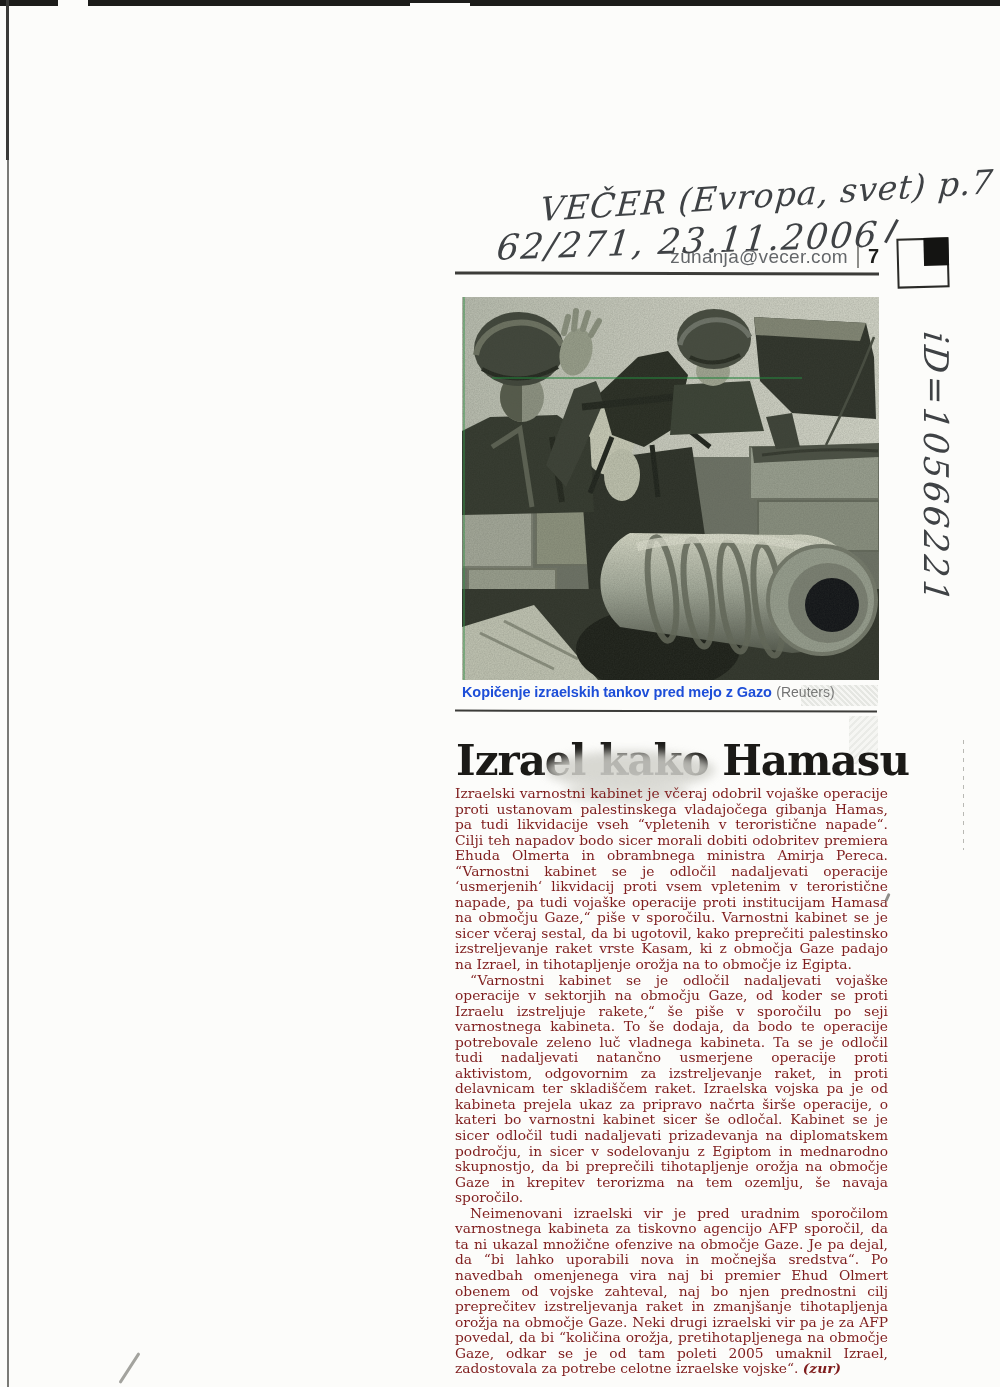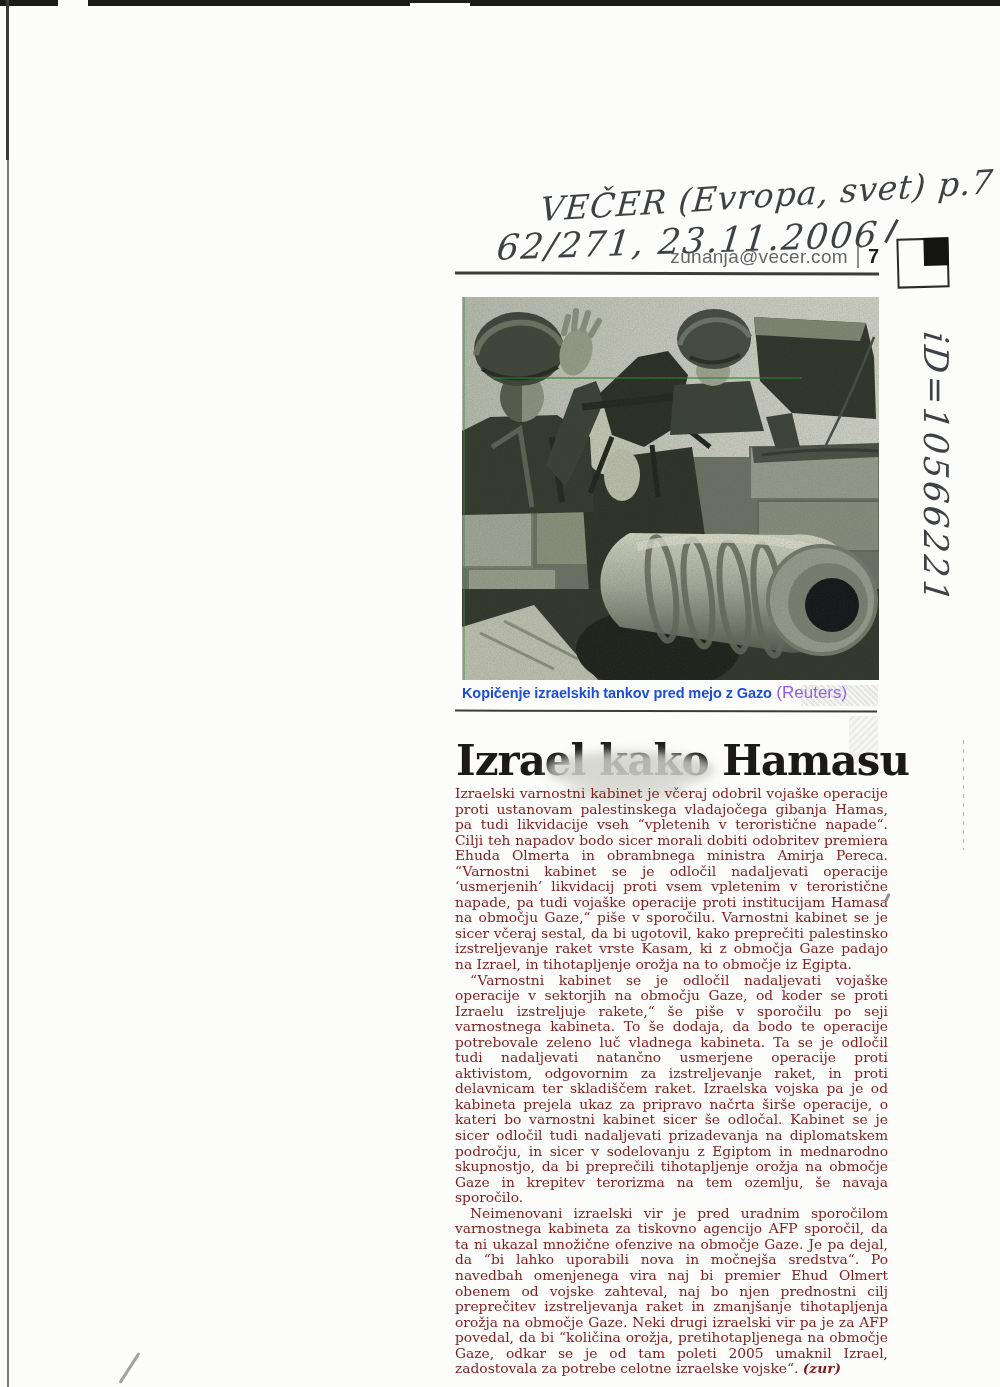--- a/index.html
+++ b/index.html
@@ -35,21 +35,21 @@
   .stamp-box{position:absolute;left:897px;top:238px;width:48px;height:46px;
              border:2.5px solid #2a2a27;transform:rotate(-1.5deg);background:transparent;}
   .stamp-ink{position:absolute;right:-2px;top:-2px;width:25px;height:28px;background:#141412;}
   .stamp-tail{position:absolute;left:890px;top:218px;width:2.5px;height:26px;background:#3f4245;transform:rotate(28deg);}
   
   .photo-wrap{position:absolute;left:462px;top:297px;width:417px;height:383px;overflow:hidden;background:#b9bdb0;}
   .photo-wrap svg{display:block;width:100%;height:100%;}
   
   .caption-row{position:absolute;left:462px;top:683px;width:417px;white-space:nowrap;}
   .caption-row .cap{font-size:14.5px;font-weight:bold;color:#1d4ed8;letter-spacing:-.1px;}
-  .caption-row .credit{font-size:17px;color:#8b5cf6;}
+  .caption-row .credit{font-size:14px;color:#737373;}
   .caption-rule{position:absolute;left:455px;top:710px;width:422px;height:2px;background:#3c3c39;transform:rotate(.12deg);}
   .texture-a{position:absolute;left:801px;top:685px;width:77px;height:21px;opacity:.5;
      background:repeating-linear-gradient(45deg,rgba(120,128,112,.35) 0 2px,rgba(210,212,204,.3) 2px 4px);}
   .texture-b{position:absolute;left:849px;top:716px;width:29px;height:48px;opacity:.45;
      background:repeating-linear-gradient(-45deg,rgba(120,128,112,.3) 0 2px,rgba(205,208,198,.3) 2px 5px);}
   
   .headline{position:absolute;left:456px;top:708px;width:430px;font-family:"DejaVu Serif",serif;
             font-weight:bold;font-size:42px;letter-spacing:-1px;color:#1b1a17;white-space:nowrap;}
   
   .smudge1{position:absolute;left:545px;top:751px;width:170px;height:38px;background:#d2d2cc;

